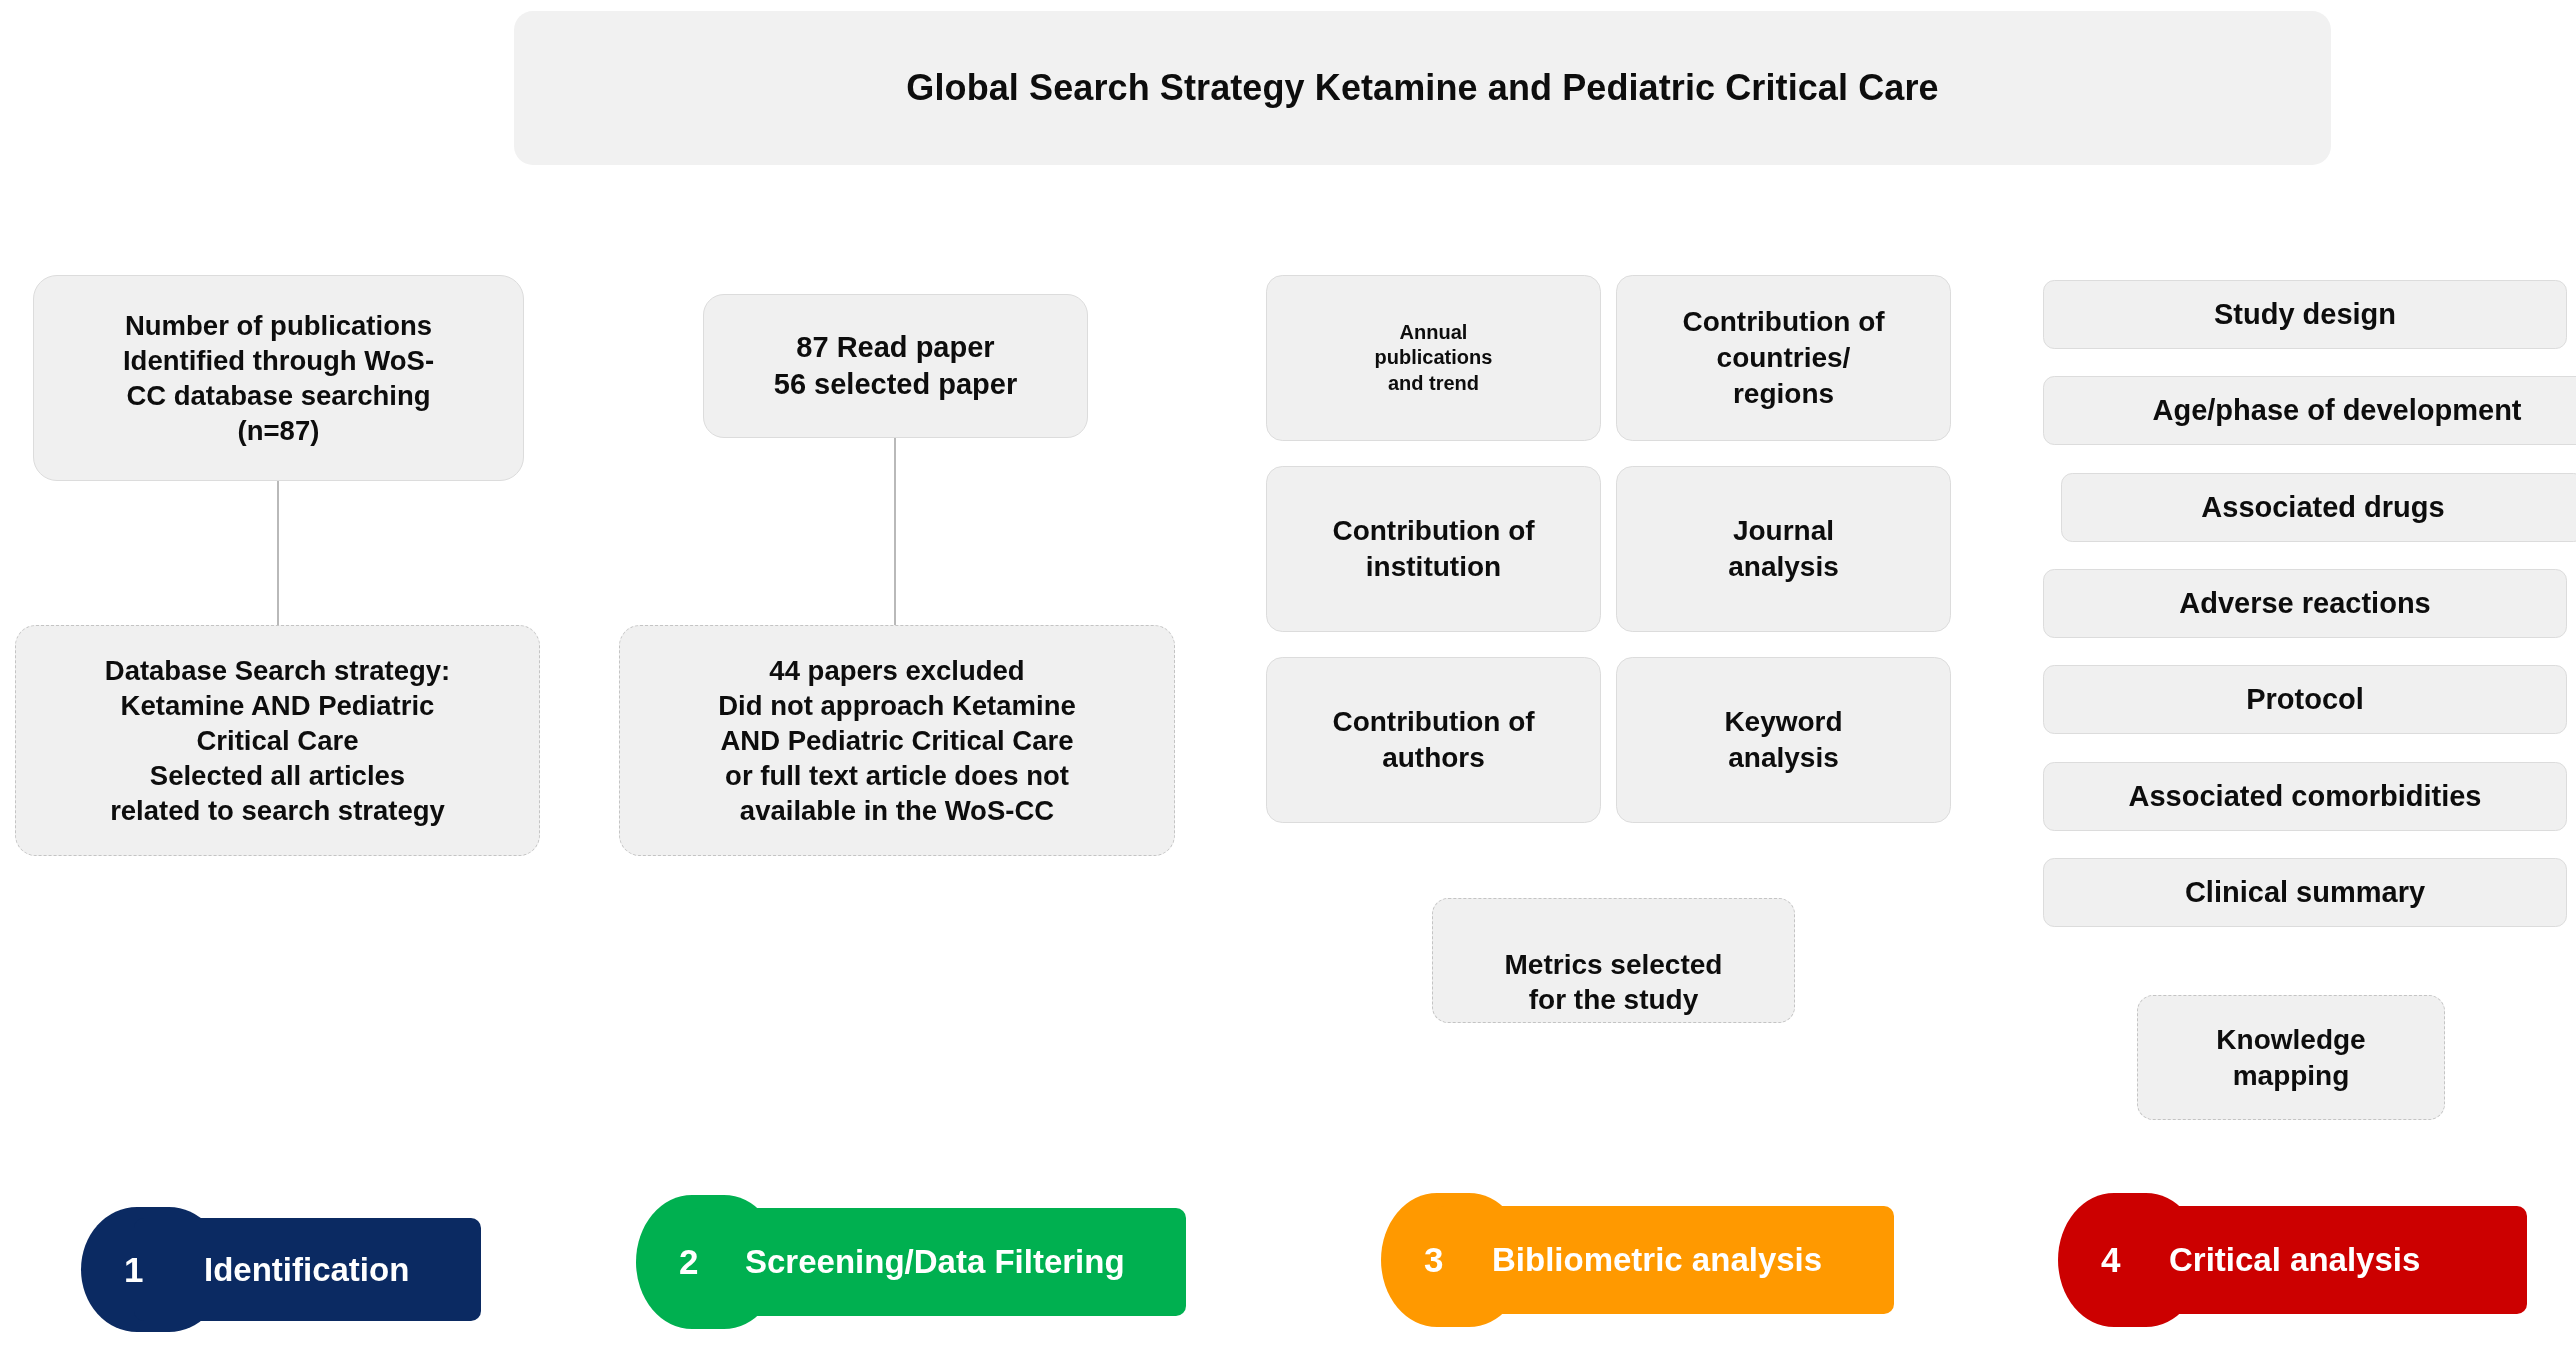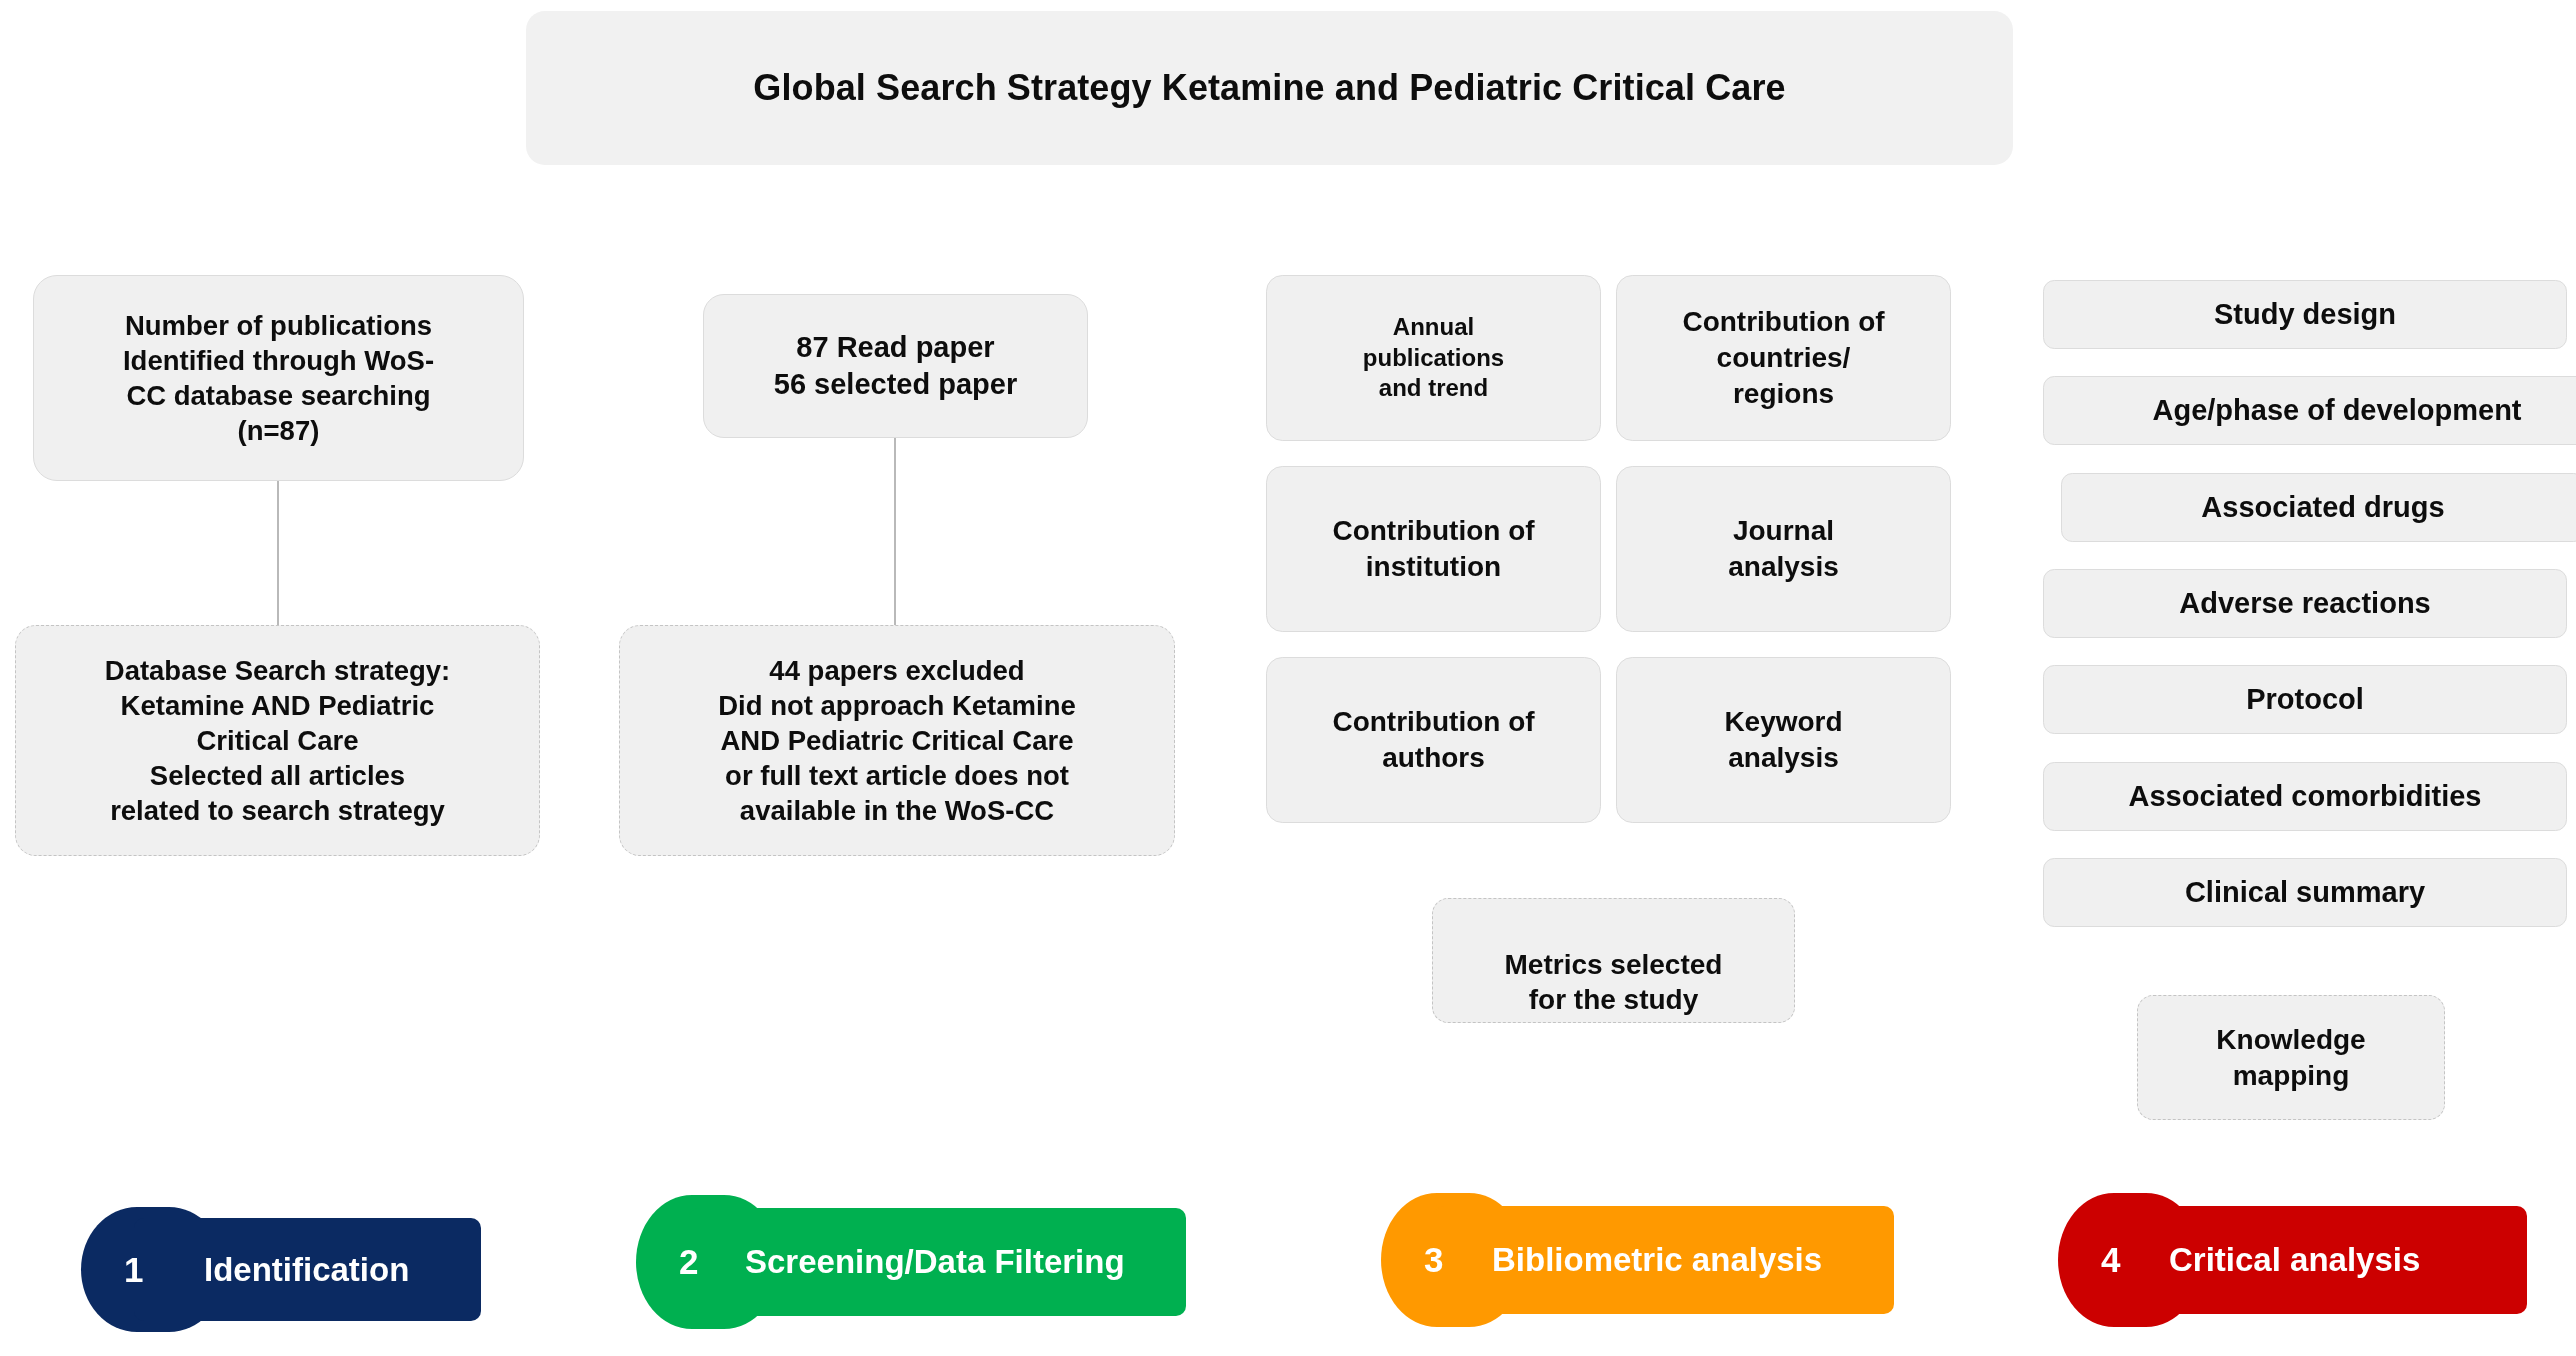--- a/index.html
+++ b/index.html
@@ -14,28 +14,27 @@
     -webkit-font-smoothing: antialiased;
     position: relative;
     overflow: hidden;
   }
 
   
   #title-banner {
     position: absolute;
     left: 514px;
     top: 11.3px;
-    width: 1487px;
+    width: 1817px;
     height: 154px;
     background: #f1f1f1;
     border-radius: 19px;
     display: flex;
     align-items: center;
     justify-content: center;
-    margin-left: 12px;
   }
   #title-text {
     font-size: 36px;
     font-weight: bold;
     color: #0d0d0d;
     letter-spacing: 0.1px;
     text-align: center;
   }
 
   
@@ -137,21 +136,21 @@
 </div>
 
 <div class="node dashed" style="left:619px; top:625px; width:556px; height:231px; font-size:27.5px; border-radius:21px;">
   <span class="txt">44 papers excluded
 Did not approach Ketamine
 AND Pediatric Critical Care
 or full text article does not
 available in the WoS-CC</span>
 </div>
 
-<div class="node" style="left:1266px; top:275px; width:335px; height:166px; font-size:24px;">
+<div class="node" style="left:1266px; top:275px; width:335px; height:166px; font-size:20px;">
   <span class="txt">Annual
 publications
 and trend</span>
 </div>
 <div class="node" style="left:1616px; top:275px; width:335px; height:166px; font-size:28px;">
   <span class="txt">Contribution of
 countries/
 regions</span>
 </div>
 

